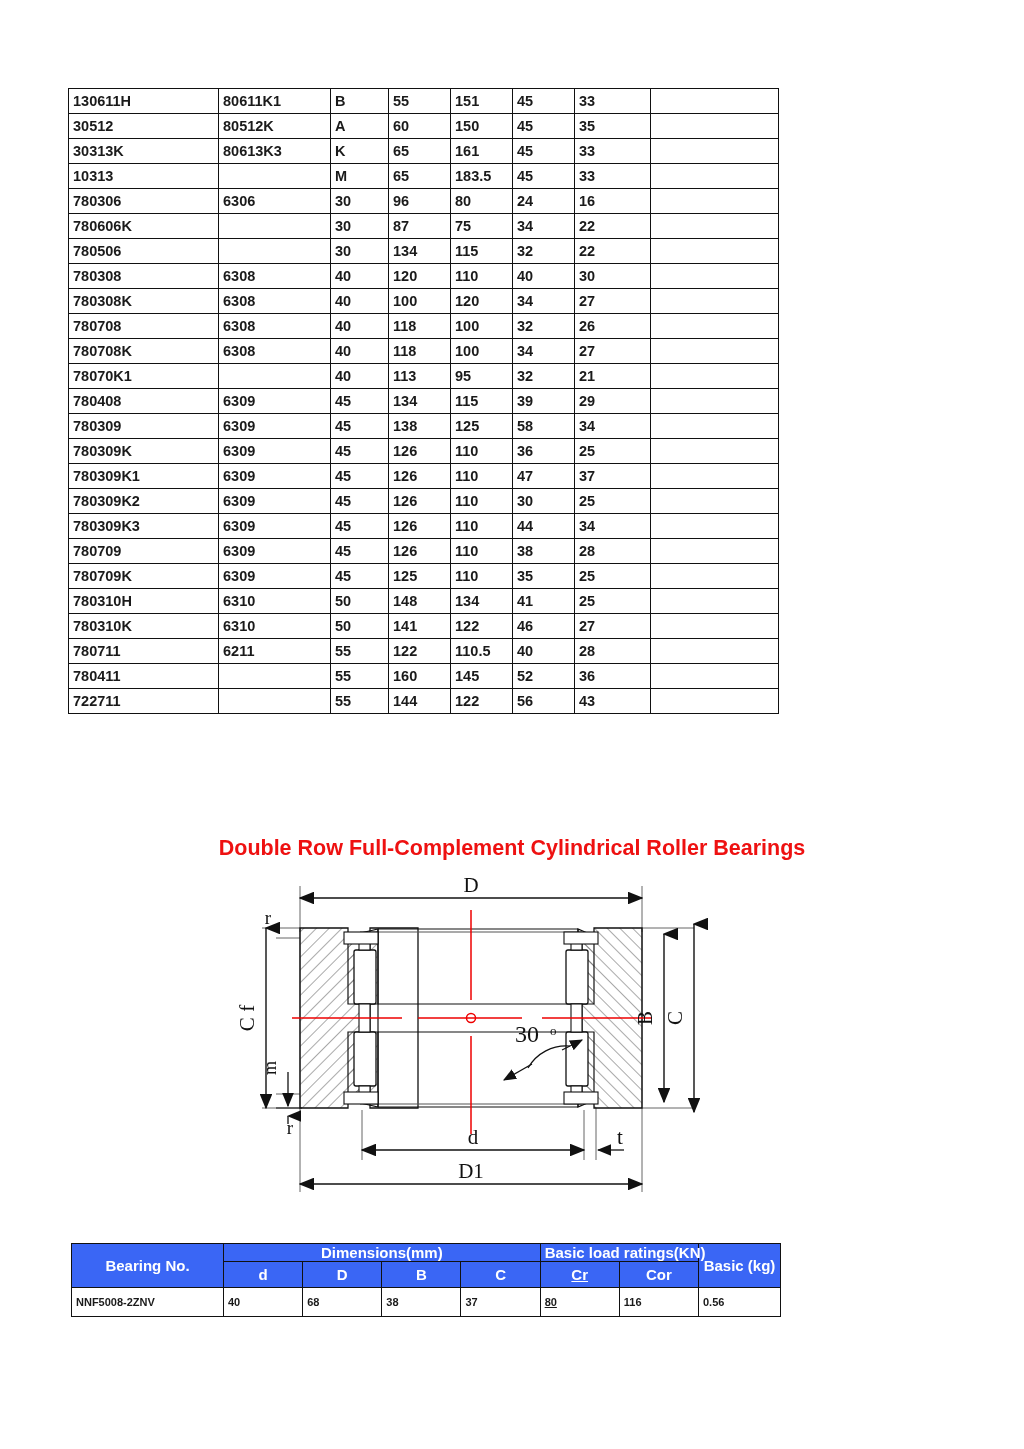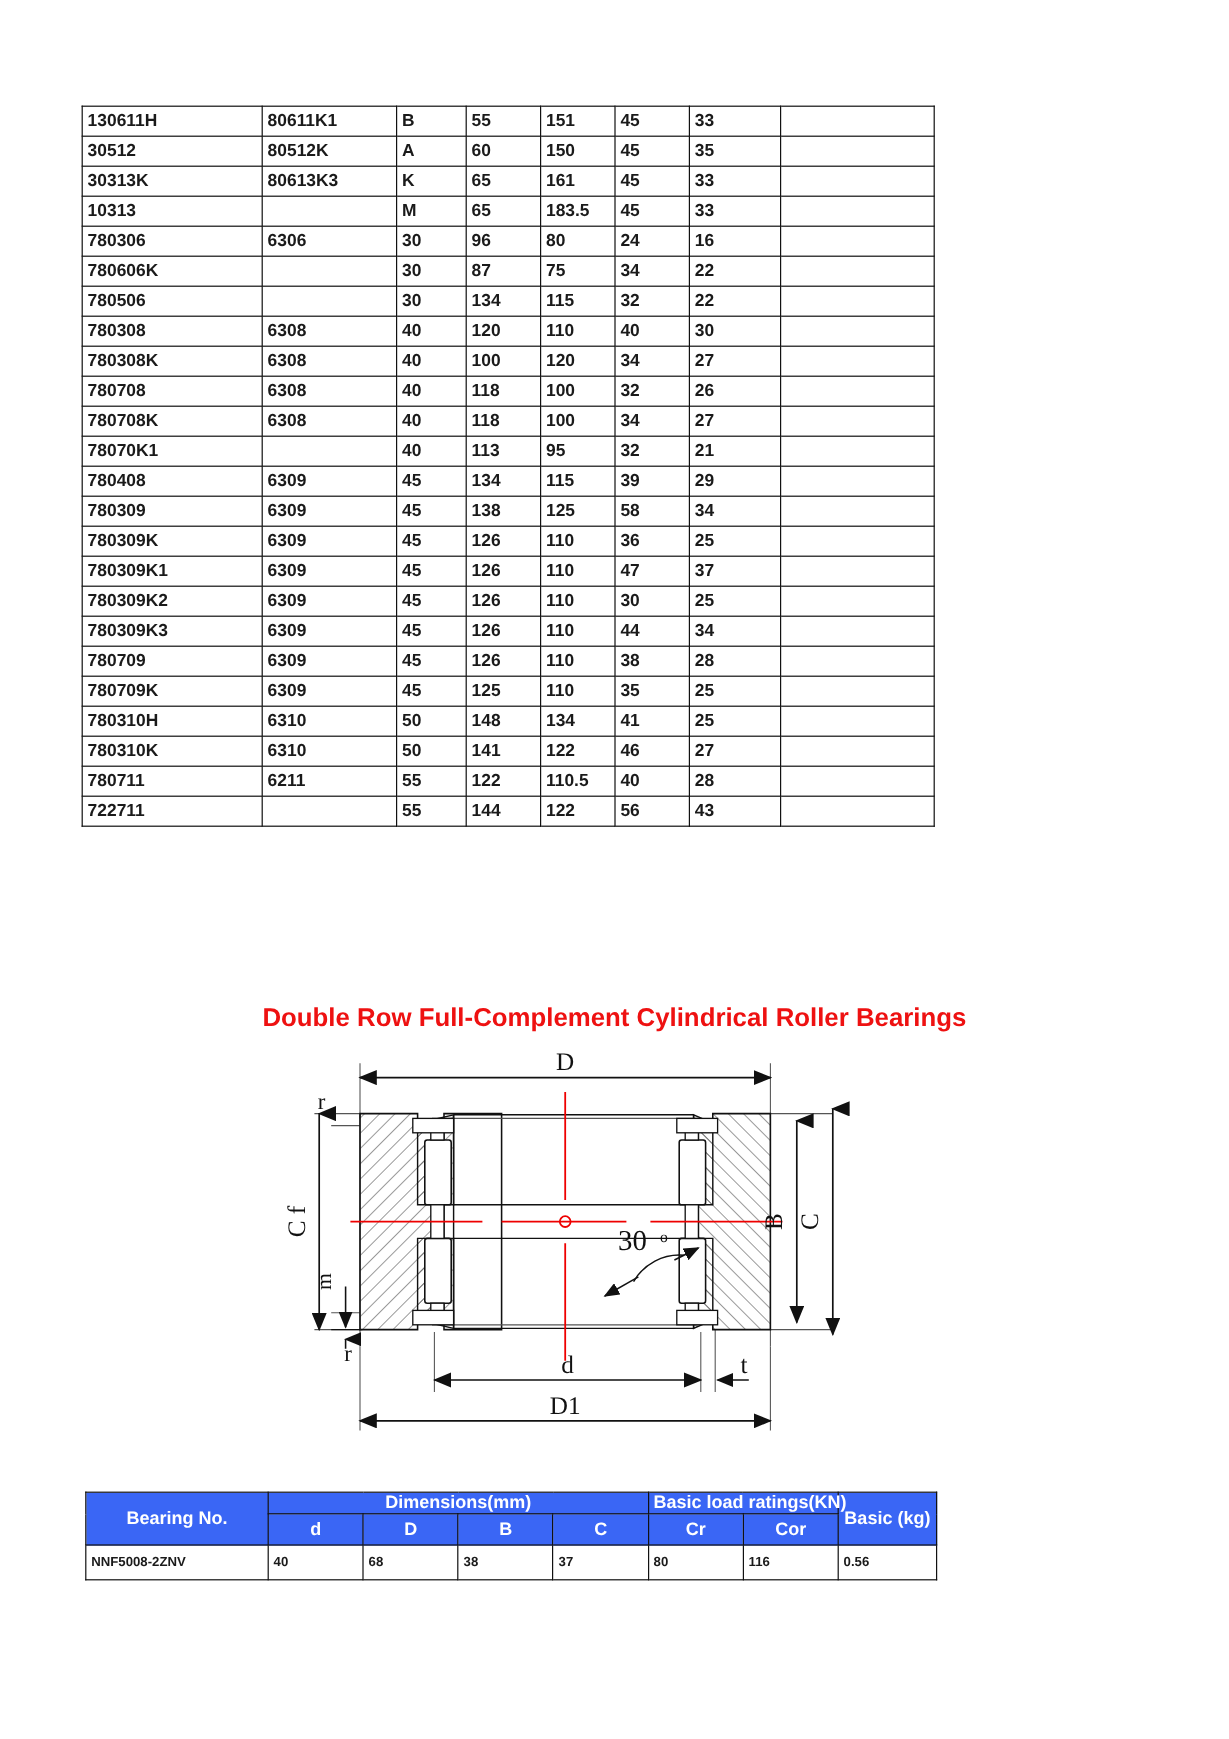--- a/index.html
+++ b/index.html
@@ -101,21 +101,21 @@
     font-size: 15px;
     line-height: 1.15;
   }
   table.blue th.sub { font-size: 15px; height: 26px; }
   table.blue td { height: 29px; text-align: left; }
   .b0 { width: 152px; }
   .b1 { width: 118px; }
   .b2 { width: 70px; }
   .b3 { width: 72px; }
   .b4 { width: 72px; }
-  .b5 { width: 68px; }
+  .b5 { width: 68px; text-decoration: underline; }
   .b6 { width: 76px; }
   .b7 { width: 82px; }
 </style>
 </head>
 <body>
 
 <div class="top-table-wrap">
   <table class="spec">
     <tbody id="spec-body">
         <tr>
@@ -339,20 +339,30 @@
           <td class="c7"></td>
         </tr>
         <tr>
           <td class="c0">780711</td>
           <td class="c1">6211</td>
           <td class="c2">55</td>
           <td class="c3">122</td>
           <td class="c4">110.5</td>
           <td class="c5">40</td>
           <td class="c6">28</td>
+          <td class="c7"></td>
+        </tr>
+        <tr>
+          <td class="c0">780411</td>
+          <td class="c1"></td>
+          <td class="c2">55</td>
+          <td class="c3">160</td>
+          <td class="c4">145</td>
+          <td class="c5">52</td>
+          <td class="c6">36</td>
           <td class="c7"></td>
         </tr>
         <tr>
           <td class="c0">722711</td>
           <td class="c1"></td>
           <td class="c2">55</td>
           <td class="c3">144</td>
           <td class="c4">122</td>
           <td class="c5">56</td>
           <td class="c6">43</td>

